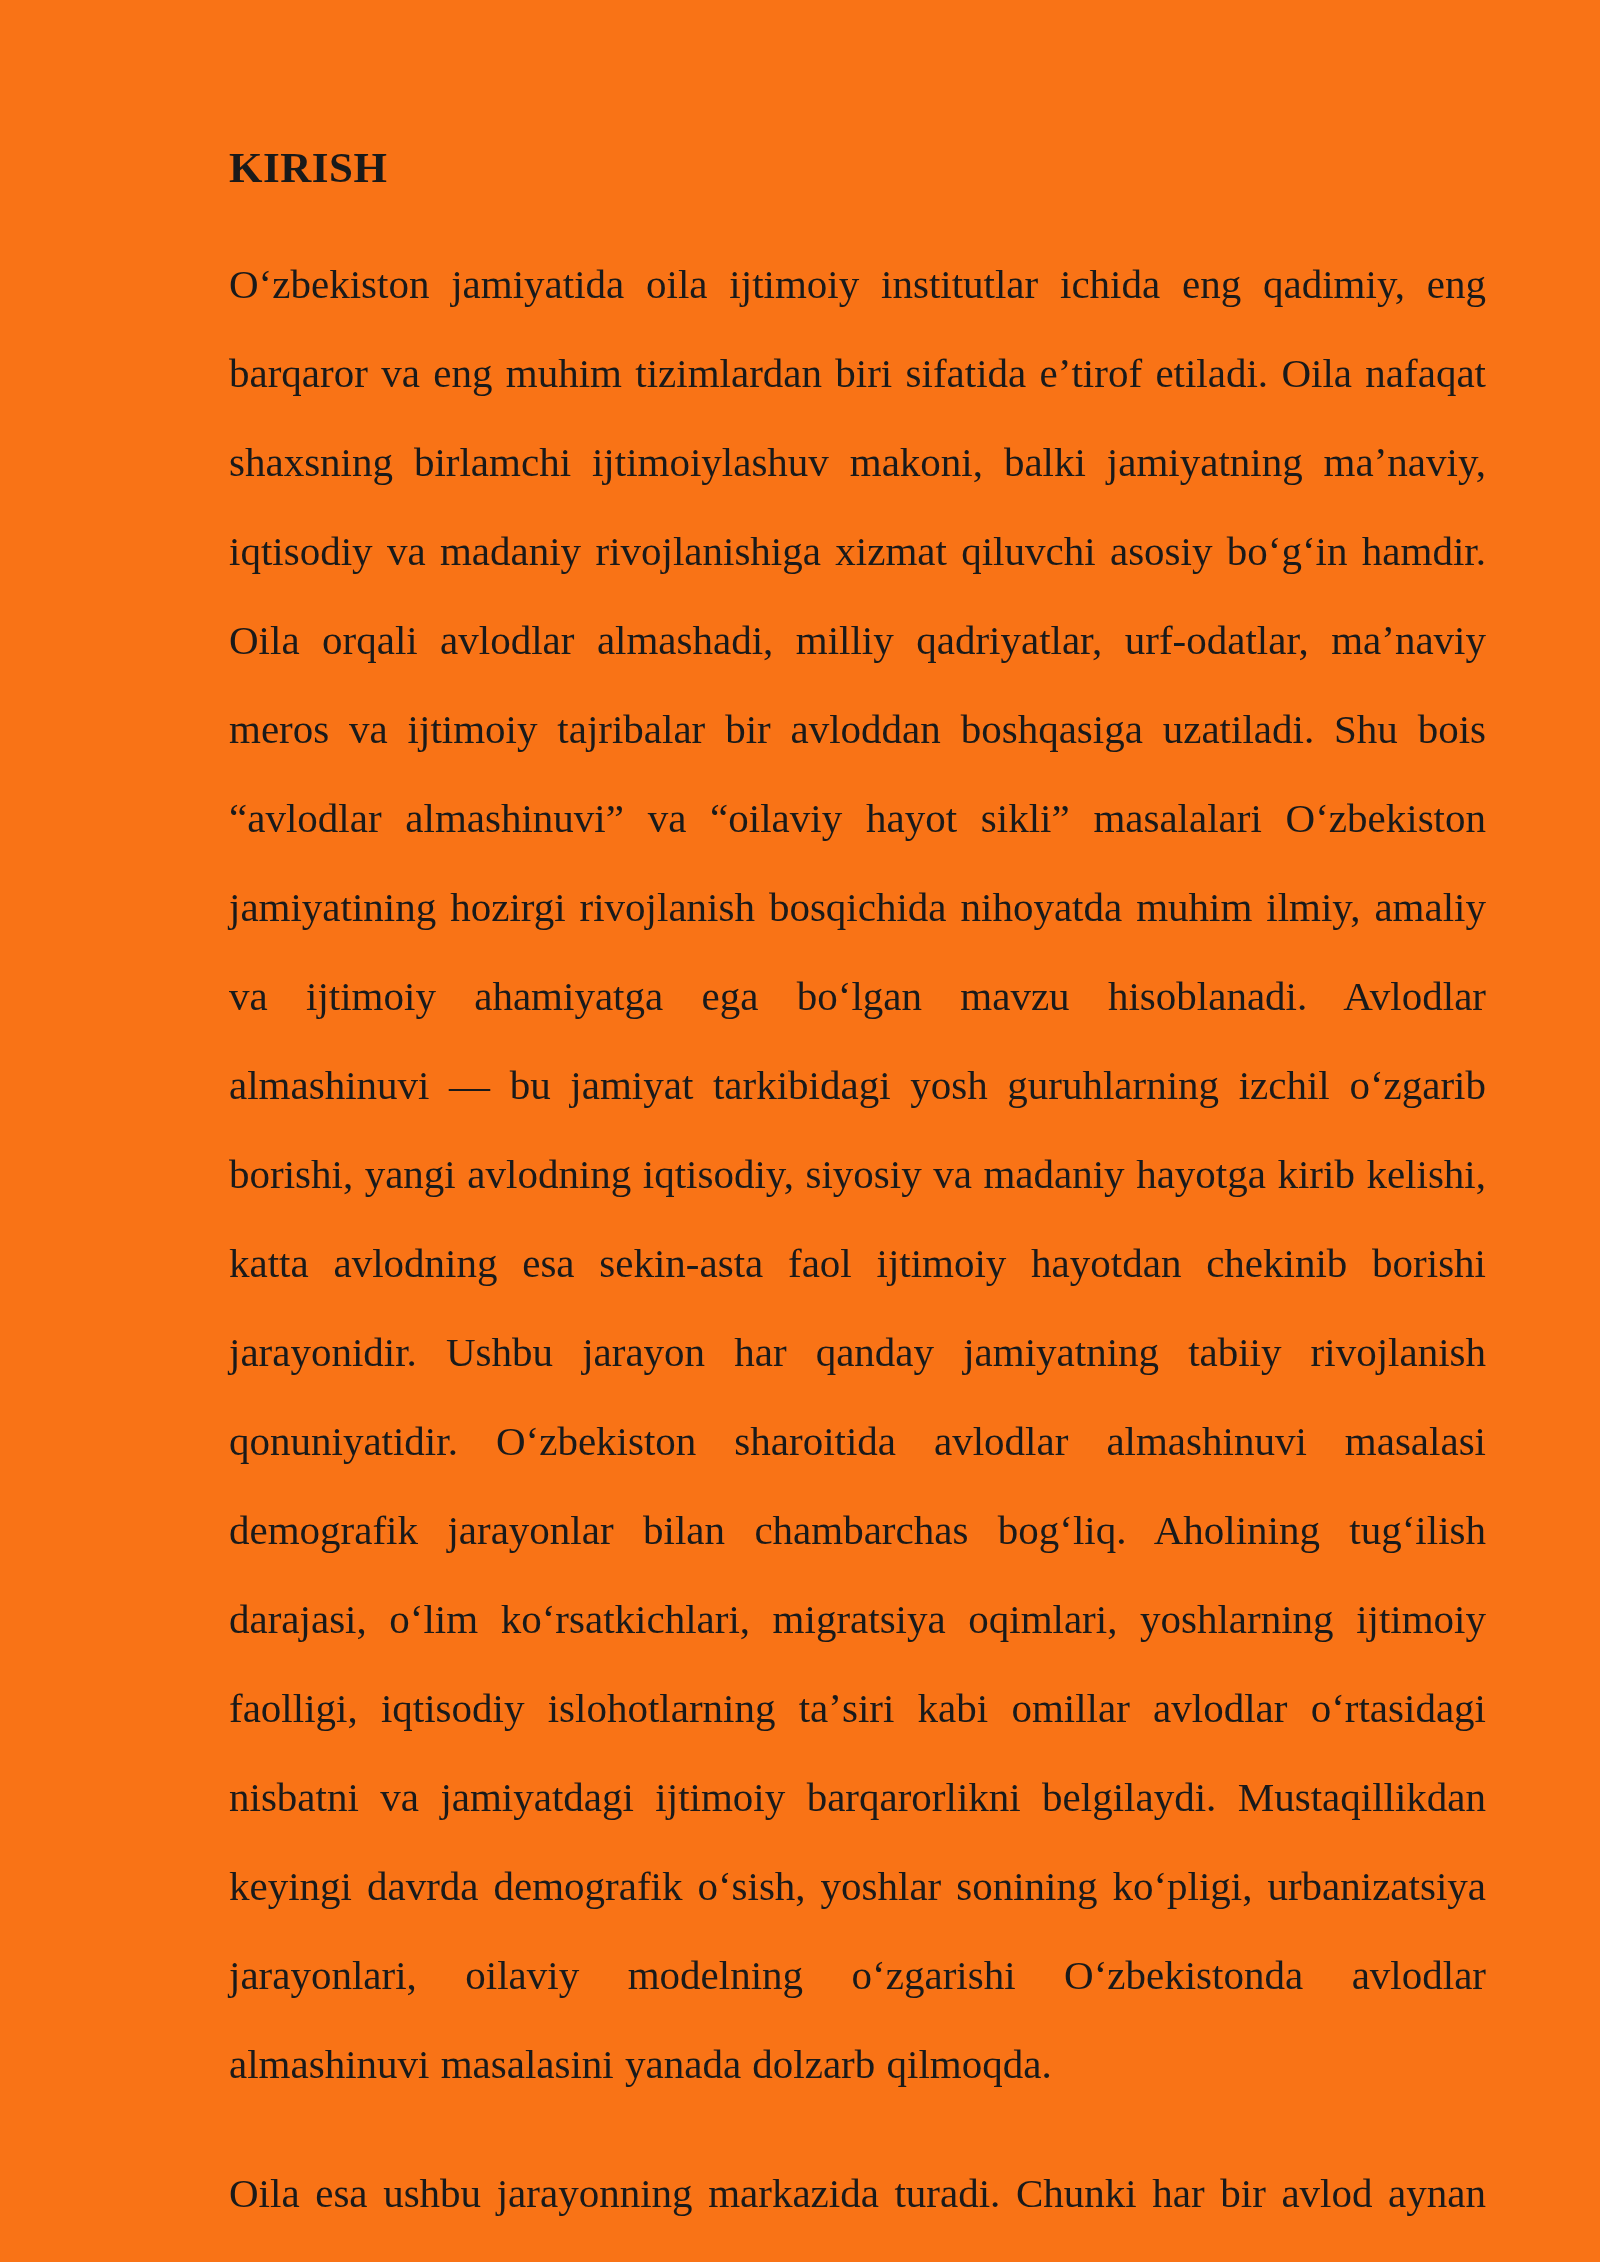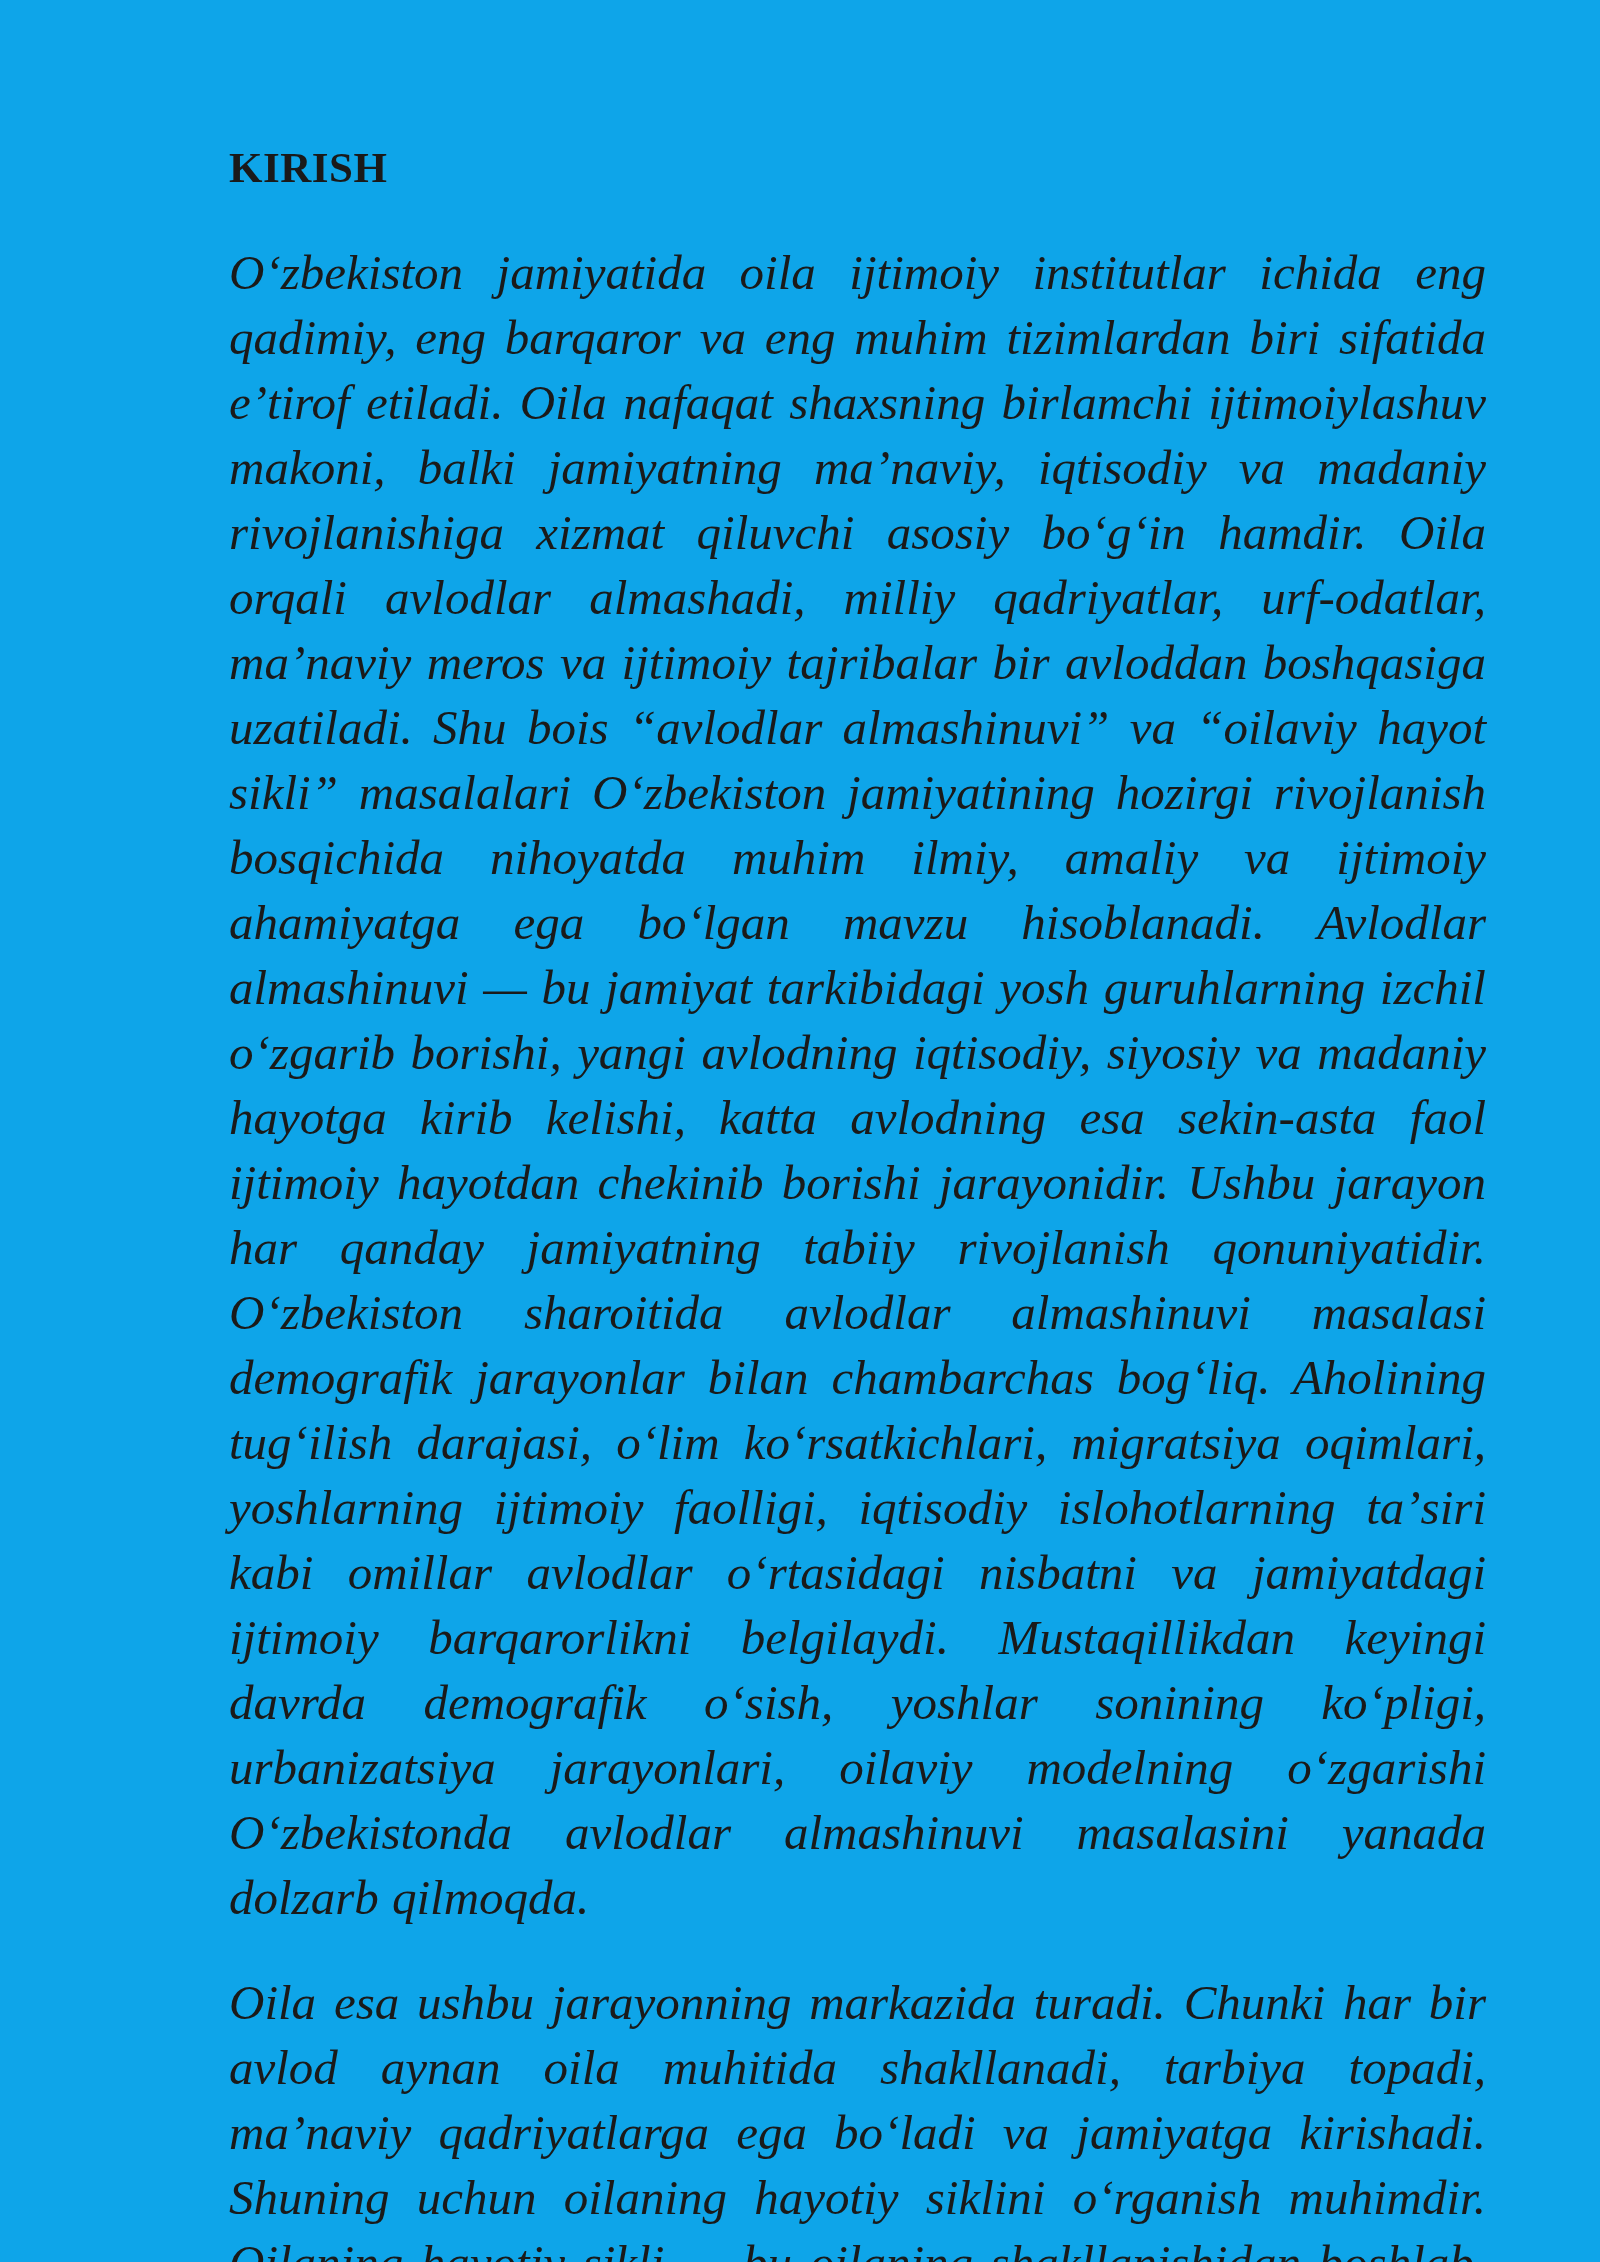--- a/index.html
+++ b/index.html
@@ -4,21 +4,21 @@
 <style>
   html, body {
     margin: 0;
     padding: 0;
     background: #ffffff;
   }
   .page {
     position: relative;
     width: 1600px;
     height: 2262px;
-    background: #0ea5e9;
+    background: #f97316;
     overflow: hidden;
   }
   .content {
     position: absolute;
     left: 229px;
     top: 135px;
     width: 1257px;
     color: #1a1a1a;
     font-family: "Liberation Serif", "DejaVu Serif", serif;
   }
@@ -26,28 +26,27 @@
     margin: 0 0 40px 0;
     font-size: 43px;
     font-weight: bold;
     line-height: 65px;
     letter-spacing: 0.5px;
     text-align: left;
     color: #1a1a1a;
   }
   .body-para {
     margin: 0 0 40px 0;
-    font-size: 49px;
-    line-height: 65px;
+    font-size: 41px;
+    line-height: 89px;
     text-align: justify;
     text-justify: inter-word;
     hyphens: none;
     word-spacing: 1px;
     color: #1a1a1a;
-    font-style: italic;
   }
 </style>
 </head>
 <body>
 
 <div class="page">
   <div class="content">
     <h1 class="heading">KIRISH</h1>
     <p class="body-para">Oʻzbekiston jamiyatida oila ijtimoiy institutlar ichida eng qadimiy, eng barqaror va eng muhim tizimlardan biri sifatida eʼtirof etiladi. Oila nafaqat shaxsning birlamchi ijtimoiylashuv makoni, balki jamiyatning maʼnaviy, iqtisodiy va madaniy rivojlanishiga xizmat qiluvchi asosiy boʻgʻin hamdir. Oila orqali avlodlar almashadi, milliy qadriyatlar, urf-odatlar, maʼnaviy meros va ijtimoiy tajribalar bir avloddan boshqasiga uzatiladi. Shu bois “avlodlar almashinuvi” va “oilaviy hayot sikli” masalalari Oʻzbekiston jamiyatining hozirgi rivojlanish bosqichida nihoyatda muhim ilmiy, amaliy va ijtimoiy ahamiyatga ega boʻlgan mavzu hisoblanadi. Avlodlar almashinuvi — bu jamiyat tarkibidagi yosh guruhlarning izchil oʻzgarib borishi, yangi avlodning iqtisodiy, siyosiy va madaniy hayotga kirib kelishi, katta avlodning esa sekin-asta faol ijtimoiy hayotdan chekinib borishi jarayonidir. Ushbu jarayon har qanday jamiyatning tabiiy rivojlanish qonuniyatidir. Oʻzbekiston sharoitida avlodlar almashinuvi masalasi demografik jarayonlar bilan chambarchas bogʻliq. Aholining tugʻilish darajasi, oʻlim koʻrsatkichlari, migratsiya oqimlari, yoshlarning ijtimoiy faolligi, iqtisodiy islohotlarning taʼsiri kabi omillar avlodlar oʻrtasidagi nisbatni va jamiyatdagi ijtimoiy barqarorlikni belgilaydi. Mustaqillikdan keyingi davrda demografik oʻsish, yoshlar sonining koʻpligi, urbanizatsiya jarayonlari, oilaviy modelning oʻzgarishi Oʻzbekistonda avlodlar almashinuvi masalasini yanada dolzarb qilmoqda.</p>
     <p class="body-para">Oila esa ushbu jarayonning markazida turadi. Chunki har bir avlod aynan oila muhitida shakllanadi, tarbiya topadi, maʼnaviy qadriyatlarga ega boʻladi va jamiyatga kirishadi. Shuning uchun oilaning hayotiy siklini oʻrganish muhimdir. Oilaning hayotiy sikli — bu oilaning shakllanishidan boshlab, uning rivojlanishi, barqarorlashuvi, farzandlarning voyaga yetishi, ajralib chiqishi va nihoyat keksayish davriga qadar boʻlgan bosqichlarni oʻz ichiga oladigan murakkab ijtimoiy jarayondir. Har bir bosqich oʻziga xos xususiyatlar, masʼuliyatlar, oʻzgarishlar va muammolarga ega. Oʻzbekiston jamiyatida anʼanaviy oila modeli bilan zamonaviy oila modeli oʻrtasidagi uygʻunlik aynan ushbu siklda yaqqol koʻzga tashlanadi.</p>

